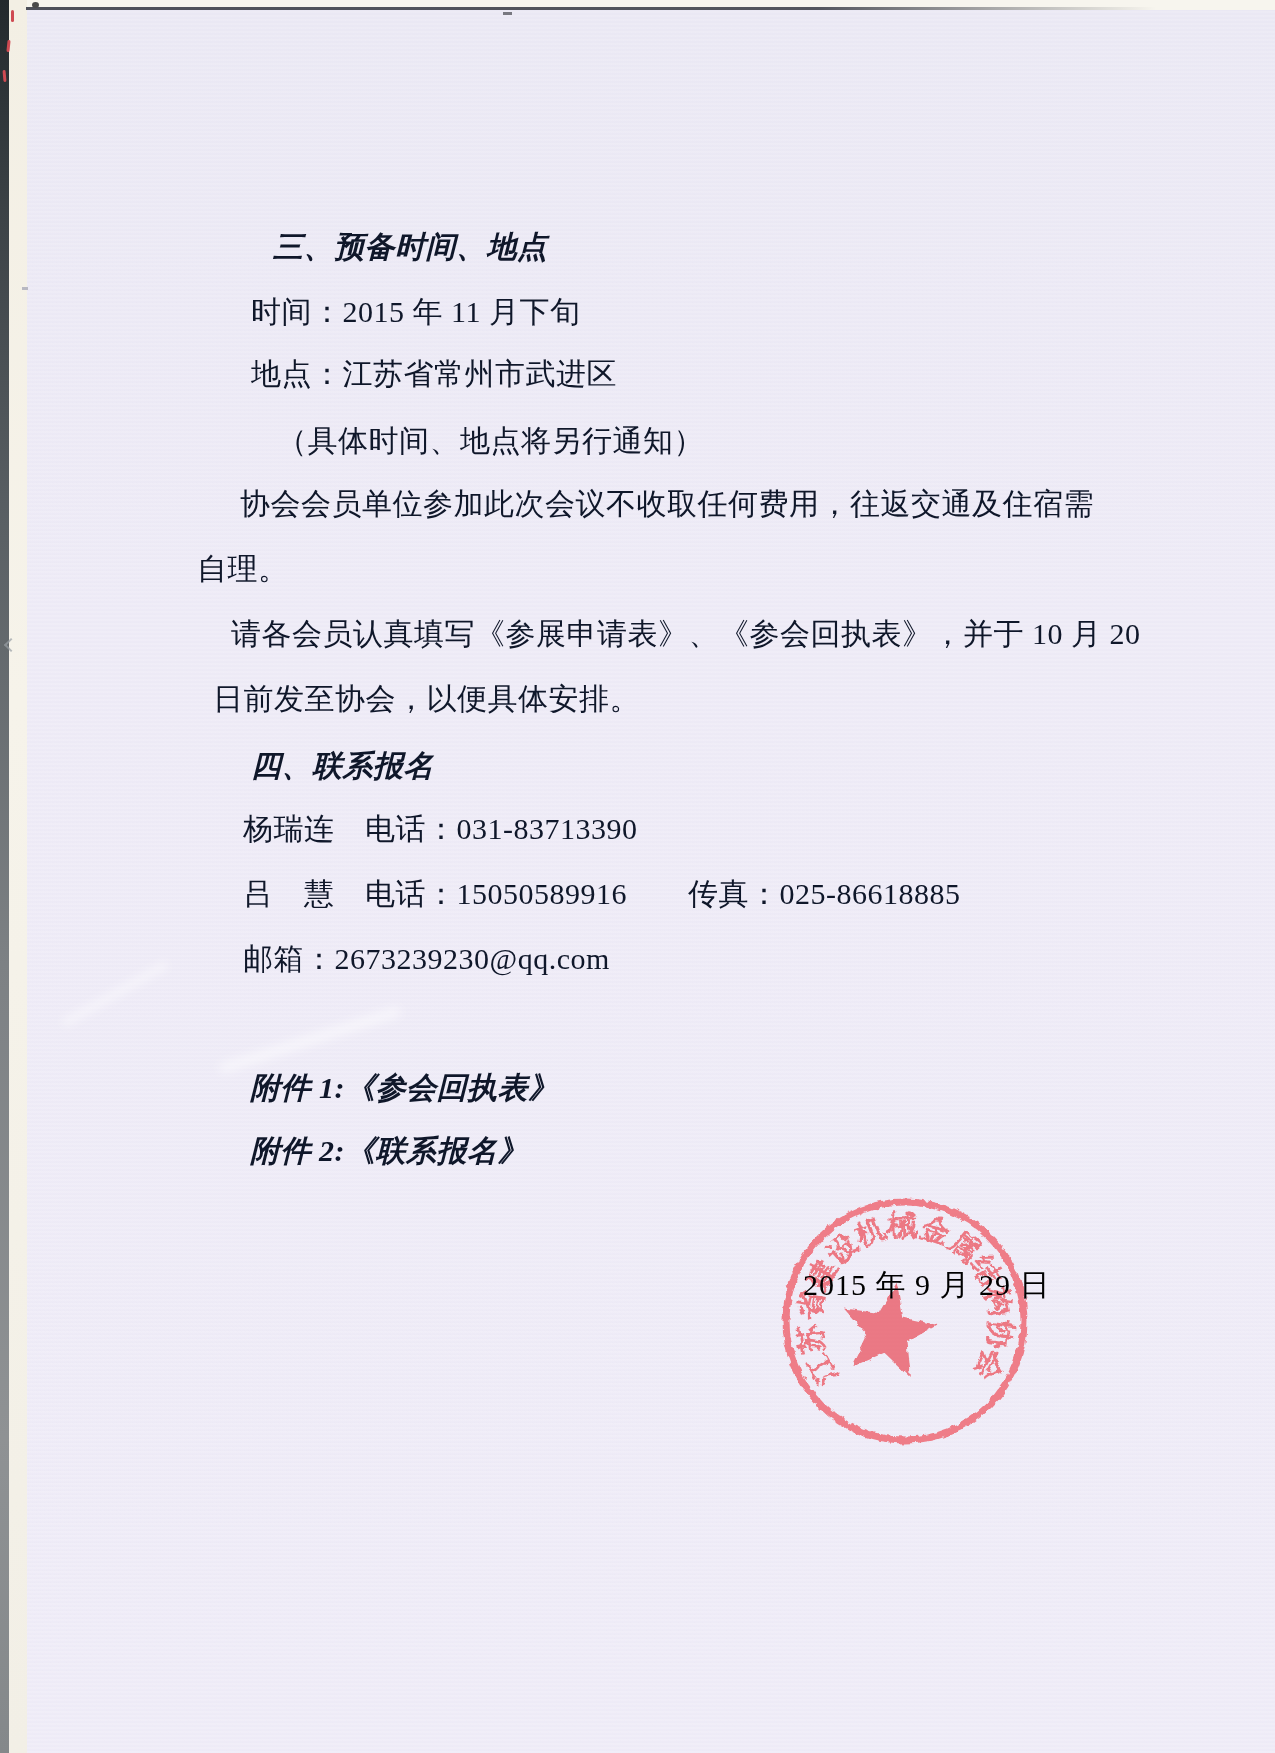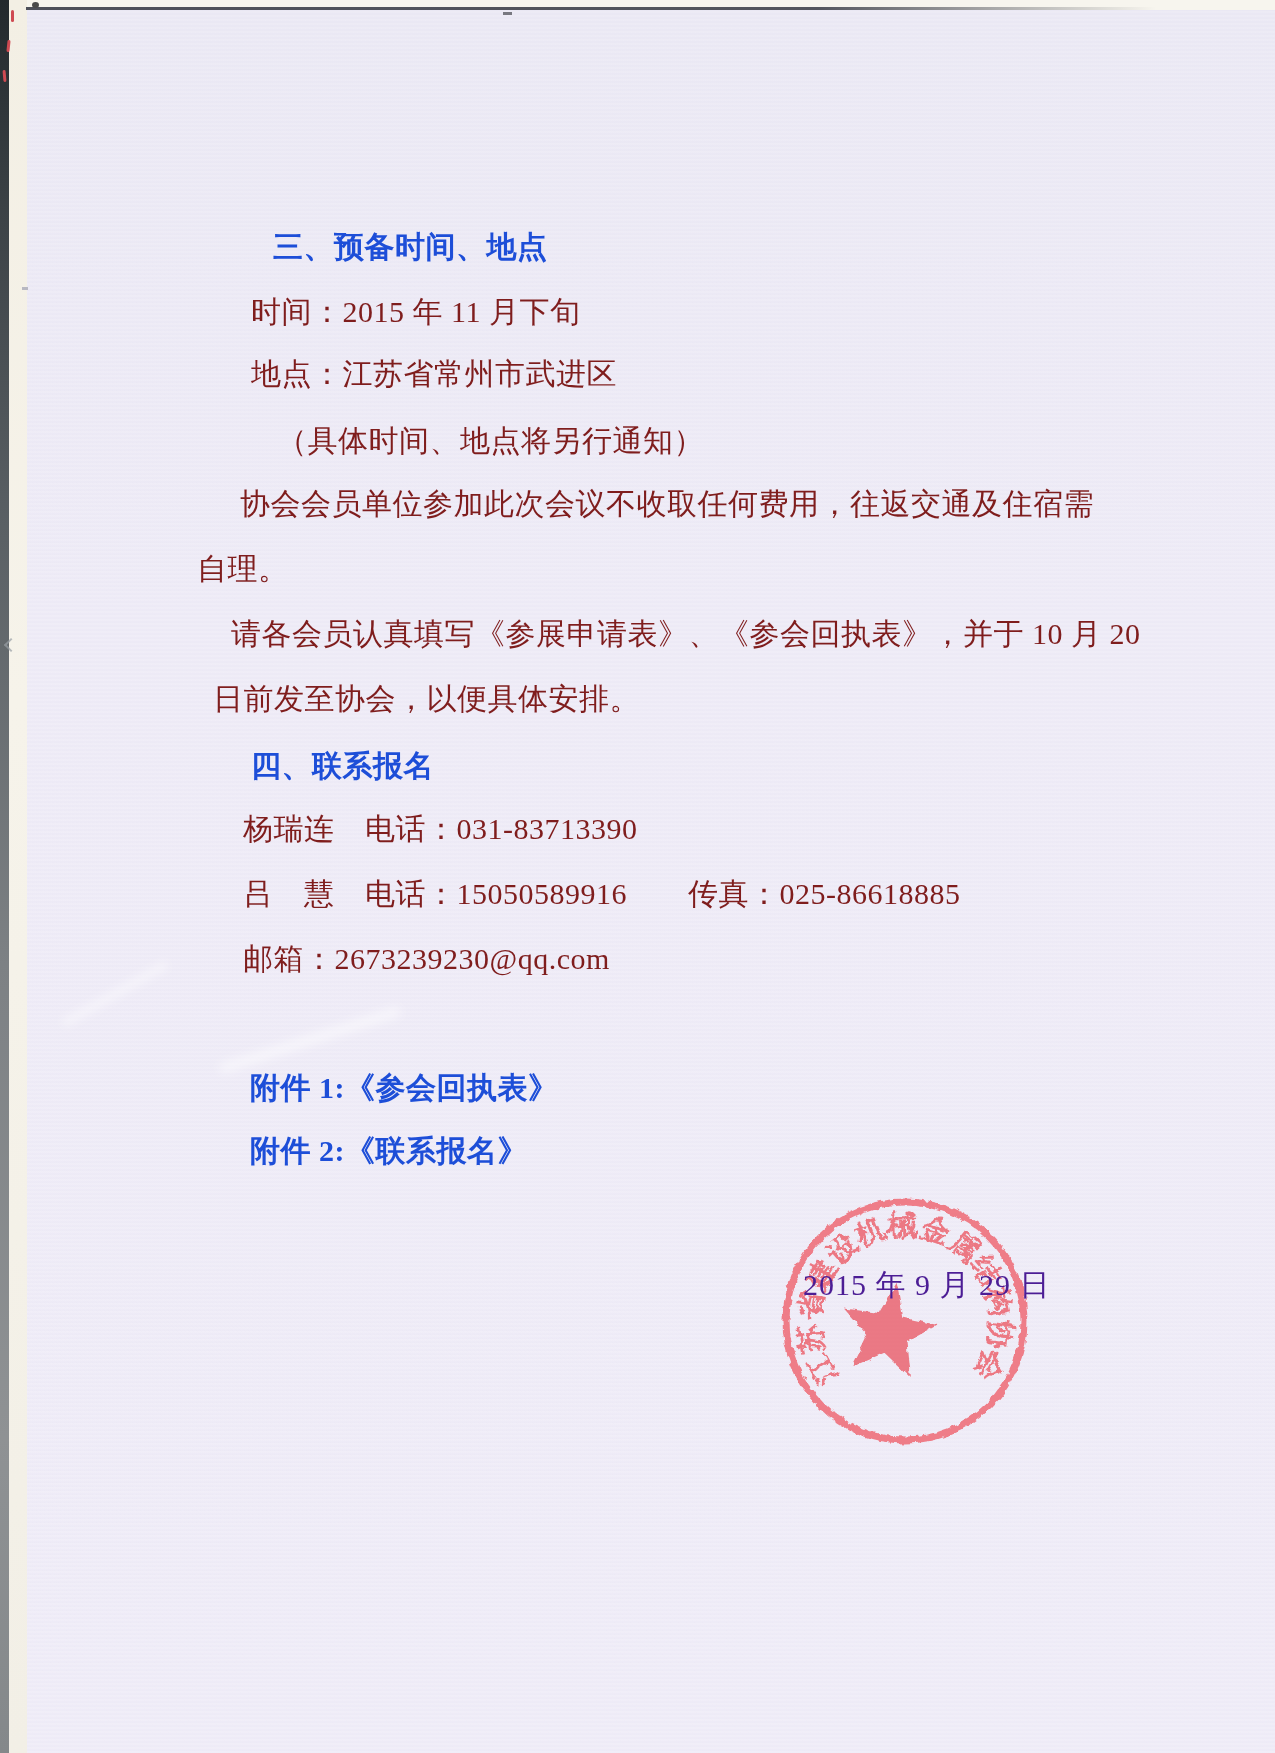--- a/index.html
+++ b/index.html
@@ -29,28 +29,28 @@
     position: absolute; left: 9px; top: 0; width: 18px; height: 1753px;
     background: linear-gradient(180deg, #f3efe4 0%, #f6f3ea 40%, #f2efe6 100%);
   }
   .edge-top-line {
     position: absolute; left: 26px; top: 7px; width: 1130px; height: 3px;
     background: linear-gradient(90deg, #4e505a 0%, #53555d 70%, rgba(90,92,100,0) 100%);
   }
   .line {
     position: absolute;
     font-size: 30px; line-height: 34px;
-    color: #7f1d1d; letter-spacing: 0.5px;
+    color: #0f172a; letter-spacing: 0.5px;
     white-space: nowrap;
   }
-  .line.bold { font-weight: 700; color: #1d4ed8; }
+  .line.bold { font-weight: 700; color: #0f172a; font-style: italic; }
   .date-line {
     position: absolute; left: 803px; top: 1268px;
     font-size: 30px; line-height: 34px;
-    color: #4c1d95; letter-spacing: 1px;
+    color: #000000; letter-spacing: 1px;
     z-index: 5; white-space: nowrap;
   }
   .seal {
     position: absolute; left: 776px; top: 1192px;
     width: 258px; height: 258px; z-index: 4;
   }
   .seal svg { display: block; }
   .speck { position: absolute; }
   .speck-red { background: #cf4a52; width: 3px; height: 12px; border-radius: 2px; }
   .dot-dark { background: #4a4a4a; width: 7px; height: 6px; border-radius: 50%; }

